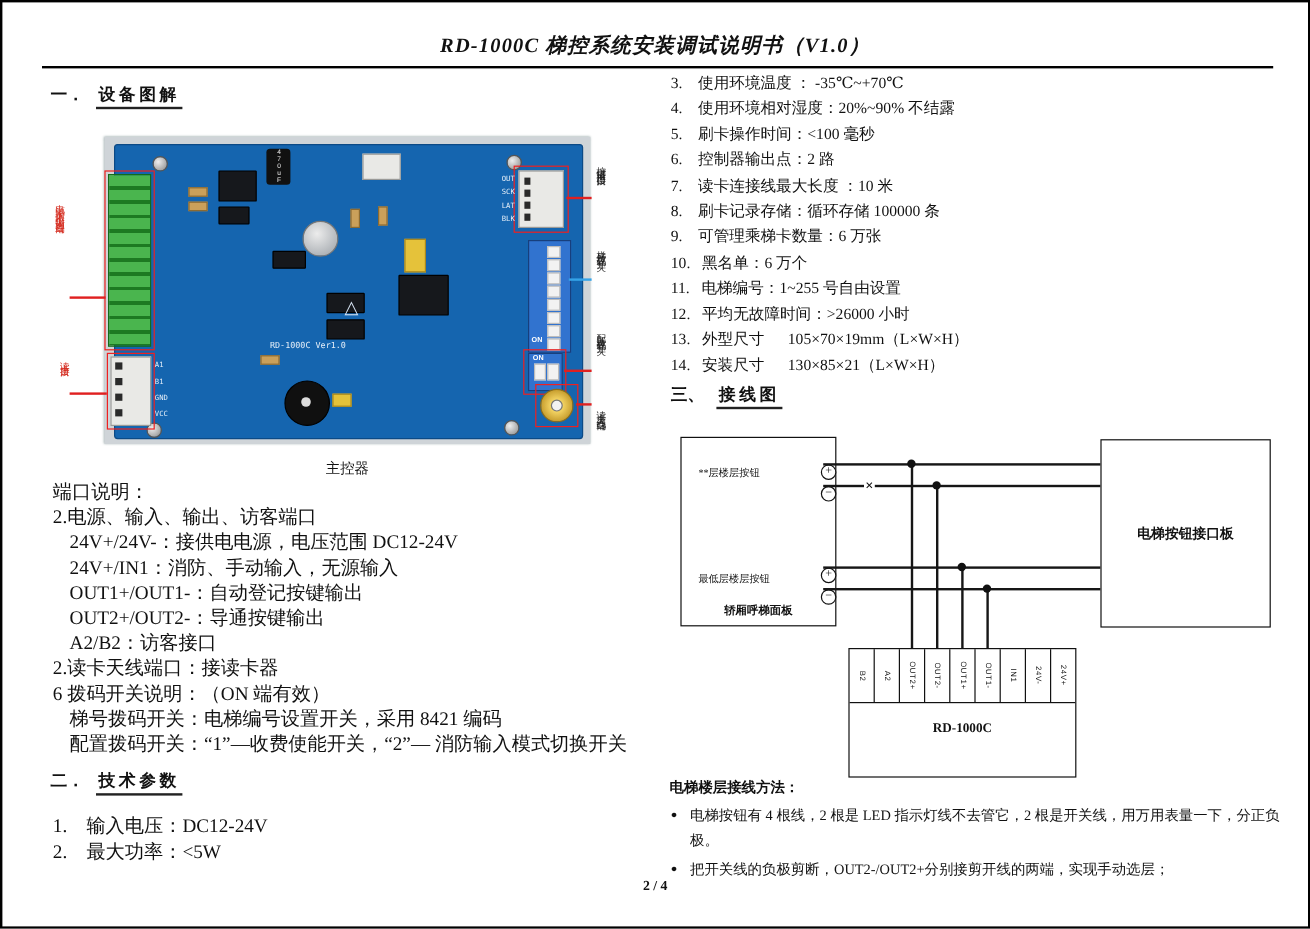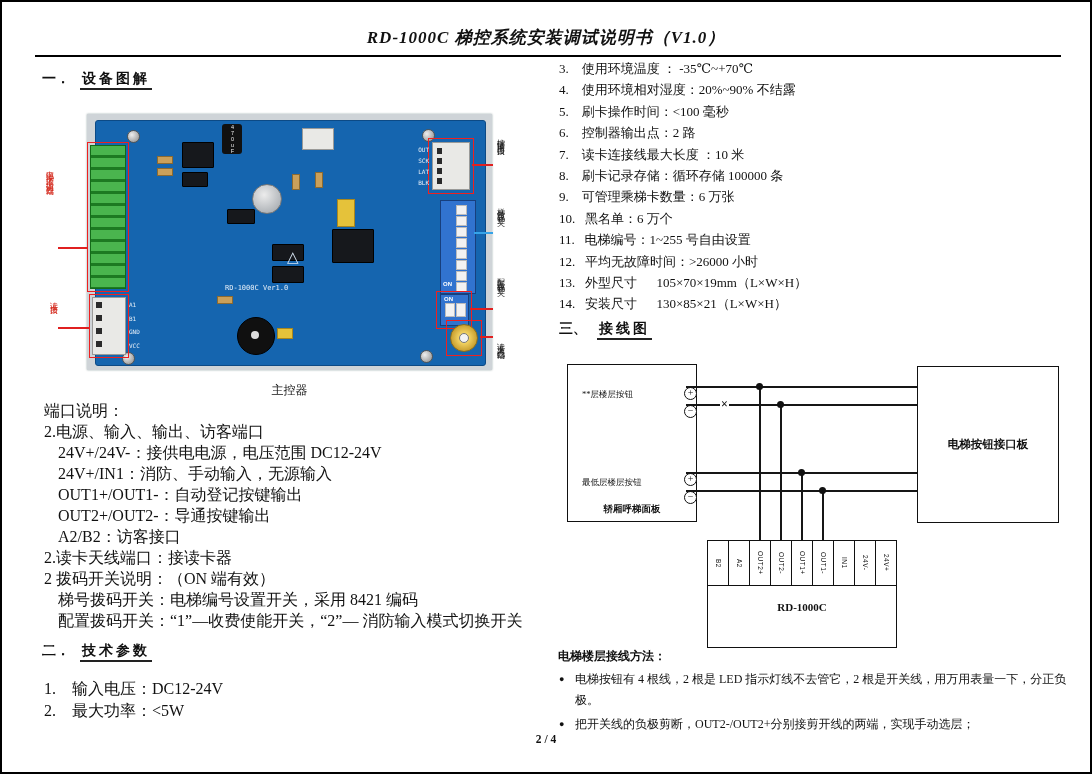--- a/index.html
+++ b/index.html
@@ -198,21 +198,21 @@
 
   <div class="abs bodyblock" style="left:42px;top:398px;width:488px;">
     <div class="textline">端口说明：</div>
     <div class="textline">2.电源、输入、输出、访客端口</div>
     <div class="textline indent1">24V+/24V-：接供电电源，电压范围 DC12-24V</div>
     <div class="textline indent1">24V+/IN1：消防、手动输入，无源输入</div>
     <div class="textline indent1">OUT1+/OUT1-：自动登记按键输出</div>
     <div class="textline indent1">OUT2+/OUT2-：导通按键输出</div>
     <div class="textline indent1">A2/B2：访客接口</div>
     <div class="textline">2.读卡天线端口：接读卡器</div>
-    <div class="textline">2 拨码开关说明：（ON 端有效）</div>
+    <div class="textline">6 拨码开关说明：（ON 端有效）</div>
     <div class="textline indent1">梯号拨码开关：电梯编号设置开关，采用 8421 编码</div>
     <div class="textline indent1">配置拨码开关：“1”—收费使能开关，“2”— 消防输入模式切换开关</div>
   </div>
 
   <div class="abs heading" style="left:40px;top:640px;">
     <span class="hnum">二．</span><span class="hu">技术参数</span>
   </div>
   <div class="abs bodyblock" style="left:42px;top:676px;width:488px;line-height:22px;">
     <div class="textline">1.    输入电压：DC12-24V</div>
     <div class="textline">2.    最大功率：&lt;5W</div>

